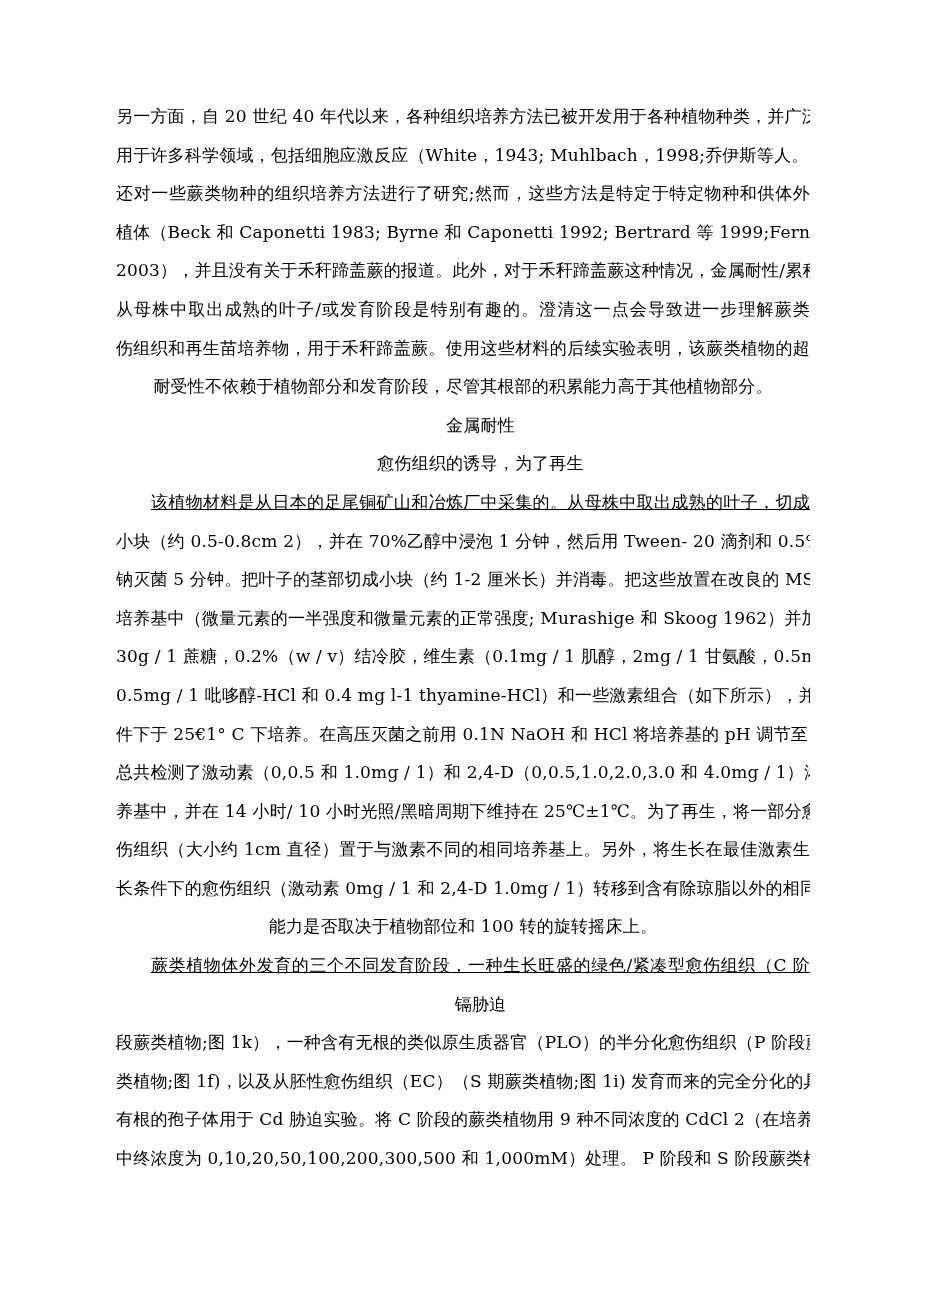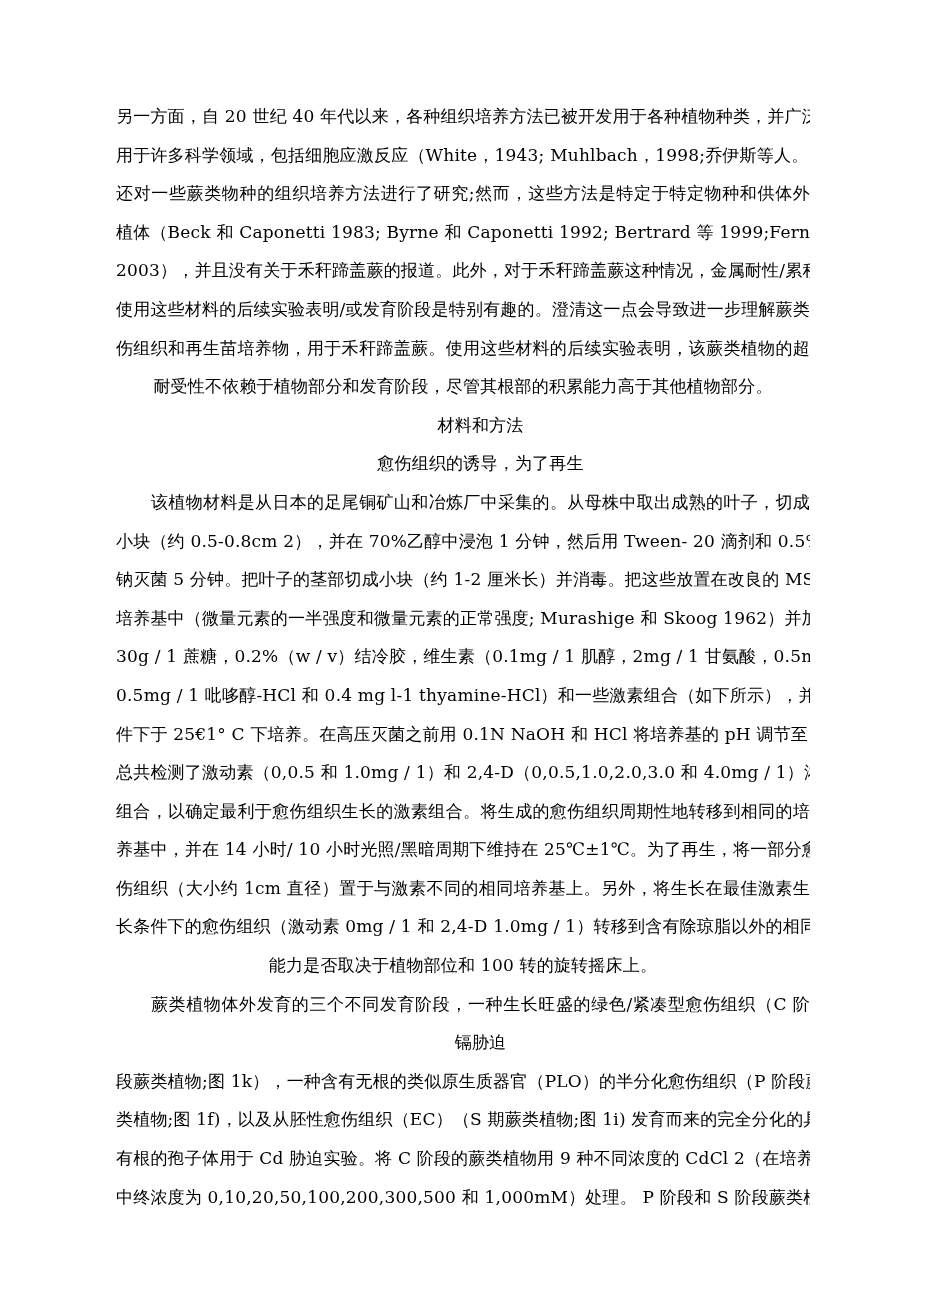--- a/index.html
+++ b/index.html
@@ -28,48 +28,48 @@
     letter-spacing: 0.2px;
   }
   
   .line.fill {
     text-align: justify;
     text-align-last: justify;
     text-justify: inter-character;
   }
   .line.indent {
     padding-left: 35px;
+    text-decoration: underline;
   }
   .line.heading {
     padding-left: 35px;
   }
 </style>
 </head>
 <body>
 
 <div class="page" style="background: rgb(255, 255, 255); color: rgb(0, 0, 0);">
     <div class="line fill">另一方面，自 20 世纪 40 年代以来，各种组织培养方法已被开发用于各种植物种类，并广泛</div>
     <div class="line fill">用于许多科学领域，包括细胞应激反应（White，1943; Muhlbach，1998;乔伊斯等人。 2003）。</div>
     <div class="line fill">还对一些蕨类物种的组织培养方法进行了研究;然而，这些方法是特定于特定物种和供体外</div>
     <div class="line fill">植体（Beck 和 Caponetti 1983; Byrne 和 Caponetti 1992; Bertrard 等 1999;Fernández 和 Revilla</div>
     <div class="line fill">2003），并且没有关于禾秆蹄盖蕨的报道。此外，对于禾秆蹄盖蕨这种情况，金属耐性/累积</div>
-    <div class="line fill">使用这些材料的后续实验表明/或发育阶段是特别有趣的。澄清这一点会导致进一步理解蕨类</div>
+    <div class="line fill">从母株中取出成熟的叶子/或发育阶段是特别有趣的。澄清这一点会导致进一步理解蕨类</div>
     <div class="line fill">伤组织和再生苗培养物，用于禾秆蹄盖蕨。使用这些材料的后续实验表明，该蕨类植物的超</div>
     <div class="line">耐受性不依赖于植物部分和发育阶段，尽管其根部的积累能力高于其他植物部分。</div>
-    <div class="line heading">材料和方法</div>
+    <div class="line heading">金属耐性</div>
     <div class="line heading">愈伤组织的诱导，为了再生</div>
     <div class="line indent fill">该植物材料是从日本的足尾铜矿山和冶炼厂中采集的。从母株中取出成熟的叶子，切成</div>
     <div class="line fill">小块（约 0.5-0.8cm 2），并在 70%乙醇中浸泡 1 分钟，然后用 Tween- 20 滴剂和 0.5%次氯酸</div>
     <div class="line fill">钠灭菌 5 分钟。把叶子的茎部切成小块（约 1-2 厘米长）并消毒。把这些放置在改良的 MS</div>
     <div class="line fill">培养基中（微量元素的一半强度和微量元素的正常强度; Murashige 和 Skoog 1962）并加入</div>
     <div class="line fill">30g / 1 蔗糖，0.2%（w / v）结冷胶，维生素（0.1mg / 1 肌醇，2mg / 1 甘氨酸，0.5mg / 1 烟酸，</div>
     <div class="line fill">0.5mg / 1 吡哆醇-HCl 和 0.4 mg l-1 thyamine-HCl）和一些激素组合（如下所示），并在昏暗条</div>
     <div class="line fill">件下于 25€1° C 下培养。在高压灭菌之前用 0.1N NaOH 和 HCl 将培养基的 pH 调节至 5.8。</div>
     <div class="line fill">总共检测了激动素（0,0.5 和 1.0mg / 1）和 2,4-D（0,0.5,1.0,2.0,3.0 和 4.0mg / 1）浓度的 18 种</div>
-    <div class="line fill">组合，以确定最利于愈伤组织生长的激素组合。将生成的愈伤组织周期性地转移到相同的培</div>
     <div class="line fill">养基中，并在 14 小时/ 10 小时光照/黑暗周期下维持在 25℃±1℃。为了再生，将一部分愈</div>
     <div class="line fill">伤组织（大小约 1cm 直径）置于与激素不同的相同培养基上。另外，将生长在最佳激素生</div>
     <div class="line fill">长条件下的愈伤组织（激动素 0mg / 1 和 2,4-D 1.0mg / 1）转移到含有除琼脂以外的相同补充</div>
     <div class="line">能力是否取决于植物部位和 100 转的旋转摇床上。</div>
     <div class="line indent fill">蕨类植物体外发育的三个不同发育阶段，一种生长旺盛的绿色/紧凑型愈伤组织（C 阶</div>
     <div class="line heading">镉胁迫</div>
     <div class="line fill">段蕨类植物;图 1k），一种含有无根的类似原生质器官（PLO）的半分化愈伤组织（P 阶段蕨</div>
     <div class="line fill">类植物;图 1f)，以及从胚性愈伤组织（EC）（S 期蕨类植物;图 1i) 发育而来的完全分化的具</div>
     <div class="line fill">有根的孢子体用于 Cd 胁迫实验。将 C 阶段的蕨类植物用 9 种不同浓度的 CdCl 2（在培养基</div>
     <div class="line fill">中终浓度为 0,10,20,50,100,200,300,500 和 1,000mM）处理。 P 阶段和 S 阶段蕨类植物用六</div>

